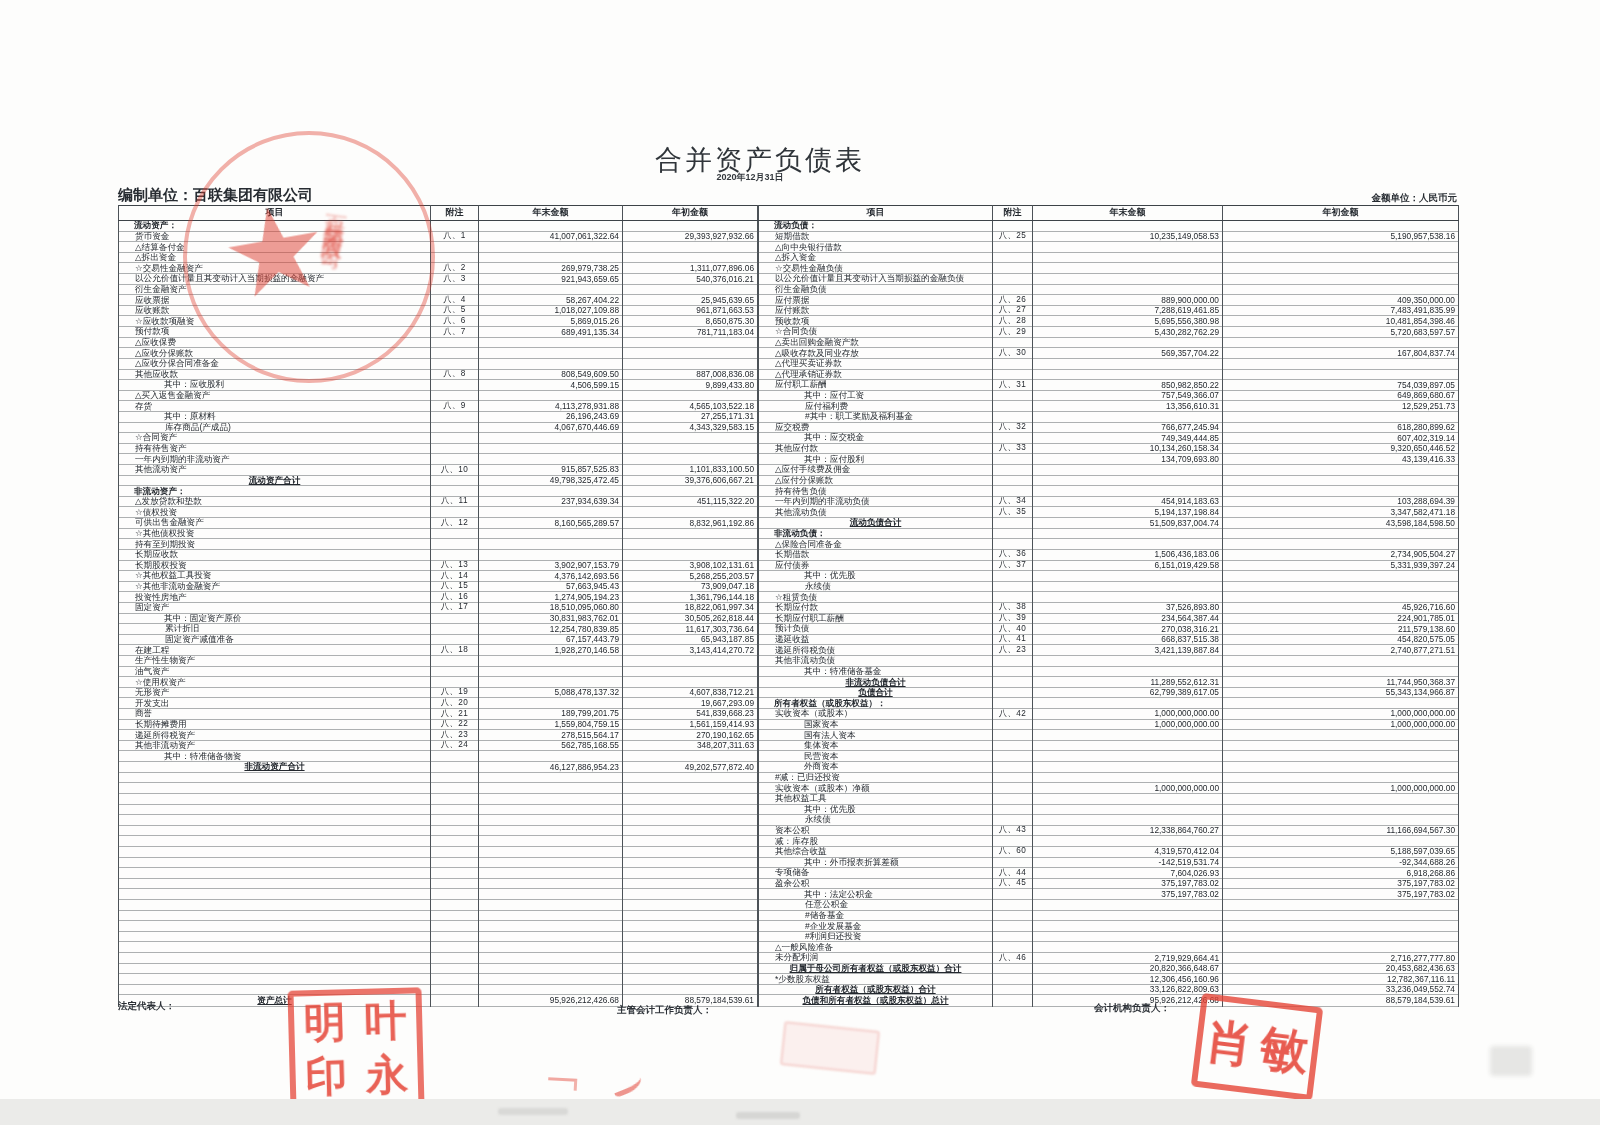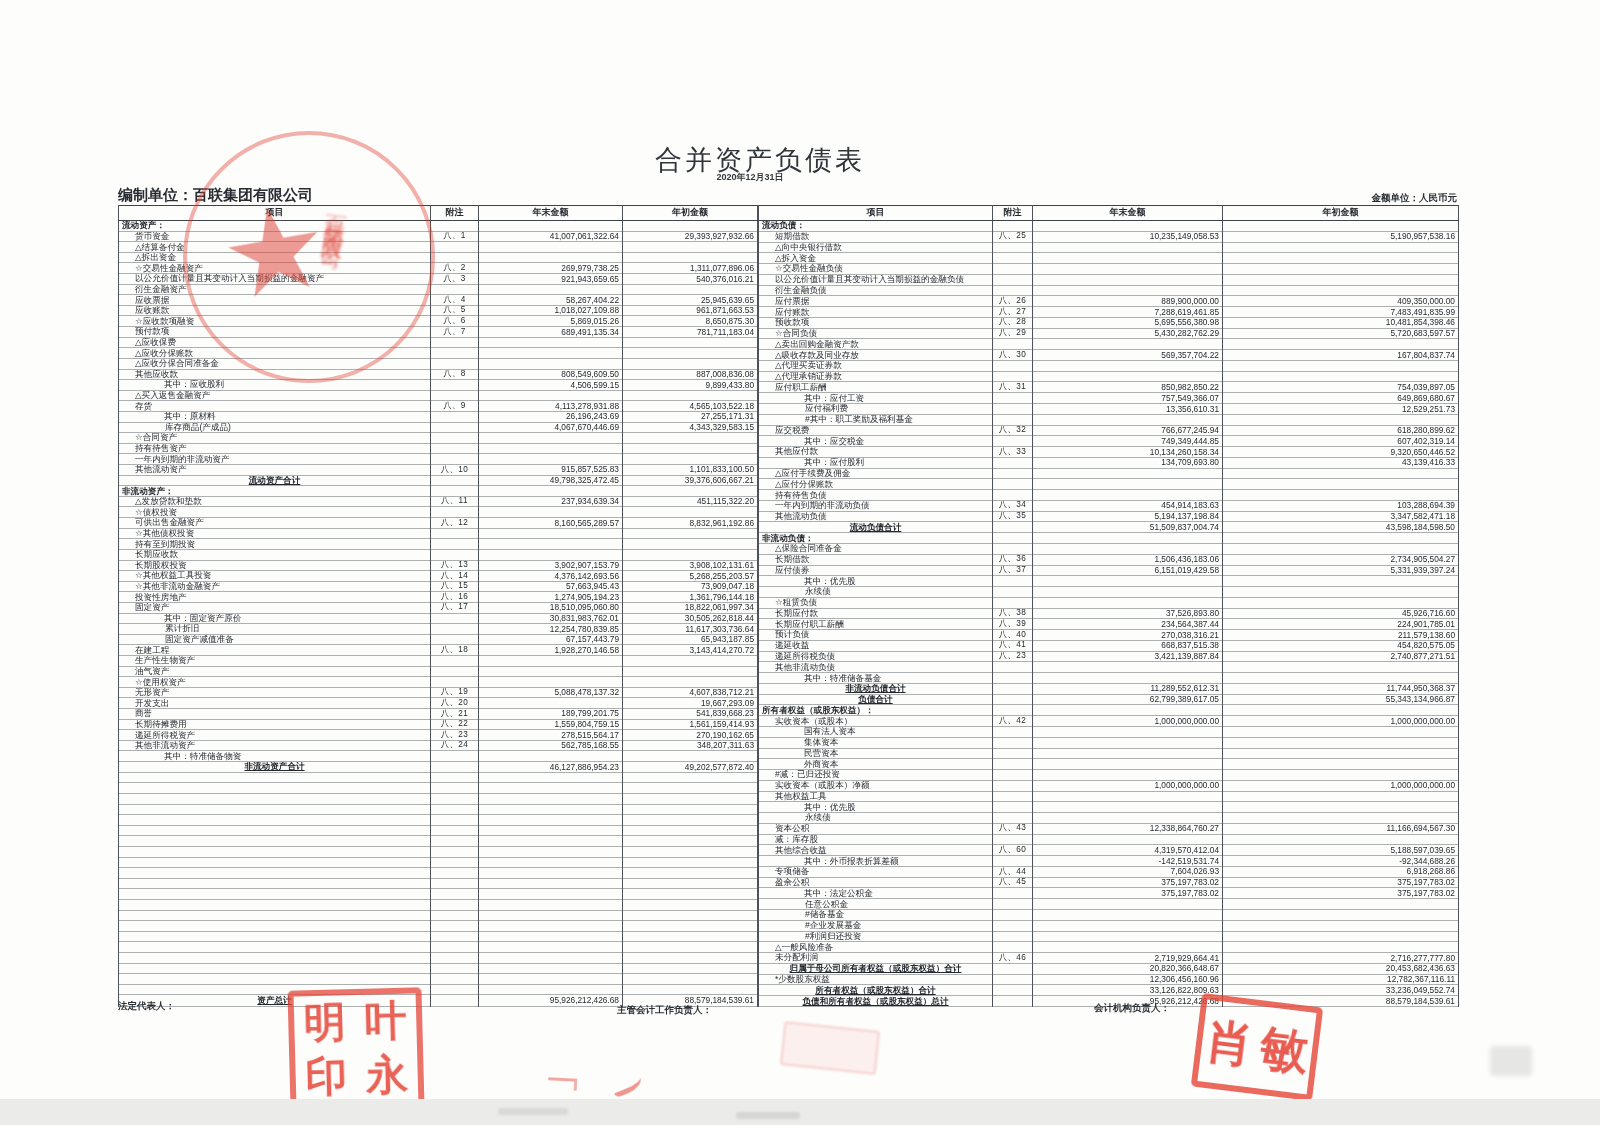--- a/index.html
+++ b/index.html
@@ -26,21 +26,21 @@
   table.liab{width:700px;}
   th,td{padding:0;margin:0;white-space:nowrap;overflow:hidden;
     border-left:1px solid #4c5257;border-right:1px solid #4c5257;
     border-bottom:1px solid rgba(86,92,97,0.48);
     height:9.6px;line-height:1.05;font-size:8.6px;color:#23282e;}
   thead th{height:14px;font-size:9px;font-weight:bold;text-align:center;
     border-bottom:1px solid #3d4348;}
   td.item{text-align:left;}
   td.note{text-align:center;font-size:8.2px;letter-spacing:0.5px;}
   td.num{text-align:right;padding-right:3px;font-size:8.3px;}
-  .i0{padding-left:3px;} .i1{padding-left:16px;} .i2{padding-left:45px;}
+  .i0{padding-left:15px;} .i1{padding-left:16px;} .i2{padding-left:45px;}
   .i3{padding-left:46px;margin-left:15px;}
   td.sec{font-weight:bold;}
   td.total{text-align:center;font-weight:bold;padding-left:0;text-decoration:underline;}
   
   .footer-label{font-size:9.5px;font-weight:bold;color:#2b3036;}
   .legal-rep{left:118px;top:1000px;}
   .chief-acct{left:617px;top:1004px;}
   .acct-head{left:1094px;top:1002px;}
   
   .company-seal{left:183px;top:131px;width:244px;height:244px;
@@ -843,20 +843,26 @@
           <td class="num"></td>
           <td class="num"></td>
         </tr>
         <tr>
           <td class="item i1">实收资本（或股本）</td>
           <td class="note">八、42</td>
           <td class="num">1,000,000,000.00</td>
           <td class="num">1,000,000,000.00</td>
         </tr>
         <tr>
+          <td class="item i2">国家资本</td>
+          <td class="note"></td>
+          <td class="num">1,000,000,000.00</td>
+          <td class="num">1,000,000,000.00</td>
+        </tr>
+        <tr>
           <td class="item i2">国有法人资本</td>
           <td class="note"></td>
           <td class="num"></td>
           <td class="num"></td>
         </tr>
         <tr>
           <td class="item i2">集体资本</td>
           <td class="note"></td>
           <td class="num"></td>
           <td class="num"></td>

